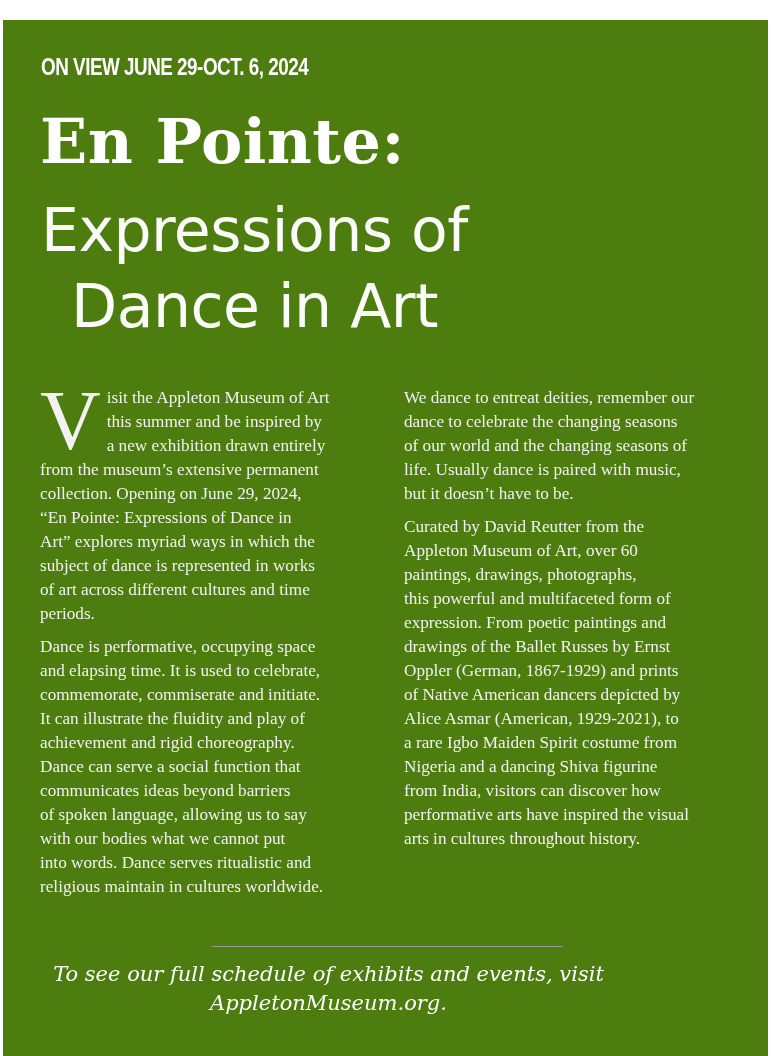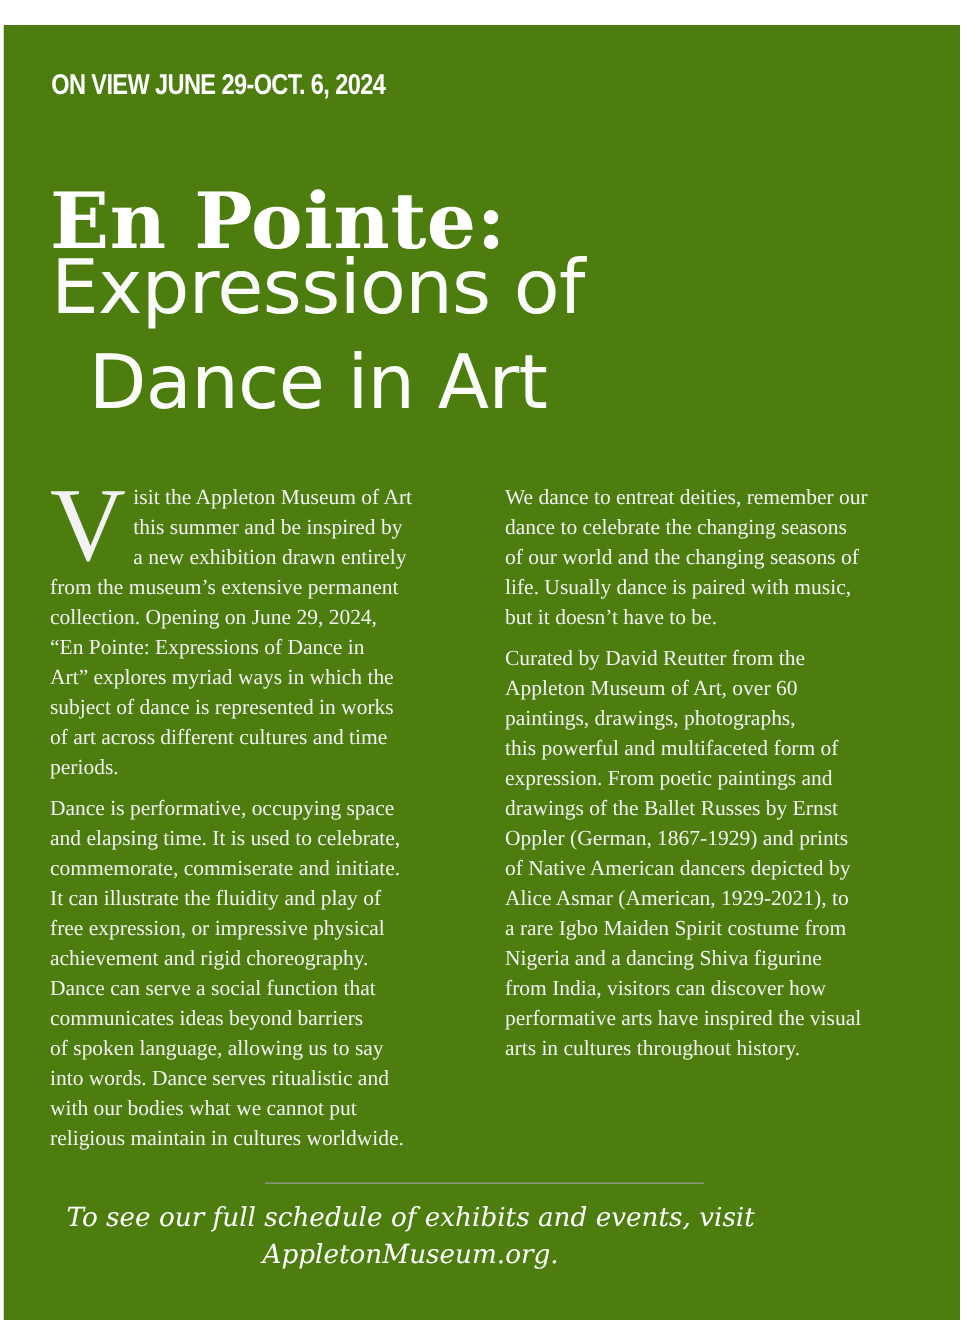--- a/index.html
+++ b/index.html
@@ -30,21 +30,20 @@
   }
   .title-main {
     position: absolute;
     left: 37px; top: 86px;
     font-family: "DejaVu Serif", serif;
     font-weight: bold;
     font-size: 62px;
     line-height: 72px;
     letter-spacing: 0.5px;
     white-space: nowrap;
-    margin-top: 35px;
   }
   .title-sub {
     position: absolute;
     left: 38px; top: 172px;
     font-family: "DejaVu Sans", sans-serif;
     font-weight: 200;
     font-size: 60px;
     line-height: 76px;
     letter-spacing: -0.5px;
     text-align: center;
@@ -115,27 +114,26 @@
       <span class="line">Art” explores myriad ways in which the</span>
       <span class="line">subject of dance is represented in works</span>
       <span class="line">of art across different cultures and time</span>
       <span class="line">periods.</span>
     </p>
     <p>
       <span class="line">Dance is performative, occupying space</span>
       <span class="line">and elapsing time. It is used to celebrate,</span>
       <span class="line">commemorate, commiserate and initiate.</span>
       <span class="line">It can illustrate the fluidity and play of</span>
-      <span class="line">free expression, or impressive physical</span>
       <span class="line">achievement and rigid choreography.</span>
       <span class="line">Dance can serve a social function that</span>
       <span class="line">communicates ideas beyond barriers</span>
       <span class="line">of spoken language, allowing us to say</span>
+      <span class="line">with our bodies what we cannot put</span>
       <span class="line">into words. Dance serves ritualistic and</span>
-      <span class="line">with our bodies what we cannot put</span>
       <span class="line">religious maintain in cultures worldwide.</span>
     </p>
   </div>
 
   <div class="col col-right">
     <p>
       <span class="line">We dance to entreat deities, remember our</span>
       <span class="line">dance to celebrate the changing seasons</span>
       <span class="line">of our world and the changing seasons of</span>
       <span class="line">life. Usually dance is paired with music,</span>

